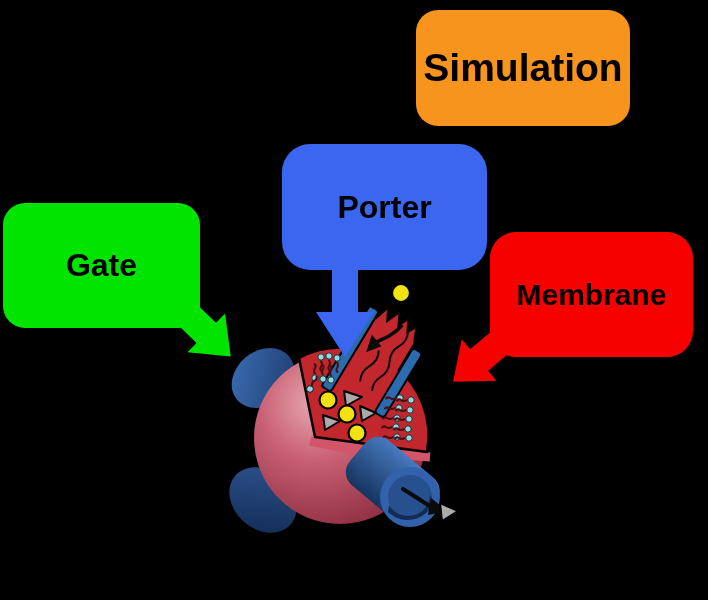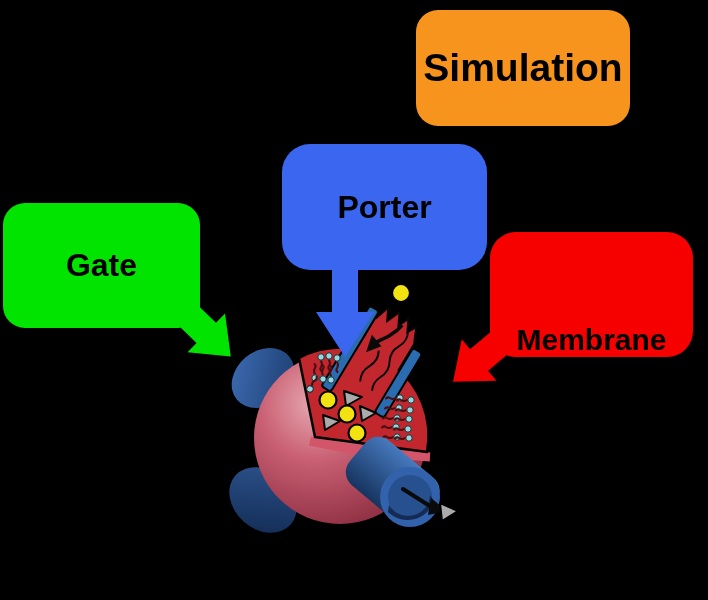--- a/index.html
+++ b/index.html
@@ -135,17 +135,17 @@
   </div>
 
   <div class="callout" id="box-porter" style="background-color: rgb(58, 102, 240); color: rgb(0, 0, 0);">
     <span>Porter</span>
   </div>
 
   <div class="callout" id="box-gate" style="background-color: rgb(0, 228, 0); color: rgb(0, 0, 0); text-align: center;">
     <span>Gate</span>
   </div>
 
-  <div class="callout" id="box-membrane" style="background-color: rgb(246, 0, 0); color: rgb(0, 0, 0); align-items: flex-end;">
+  <div class="callout" id="box-membrane" style="background-color: rgb(246, 0, 0); color: rgb(0, 0, 0);">
     <span>Membrane</span>
   </div>
 
 </div>
 
 </body></html>

